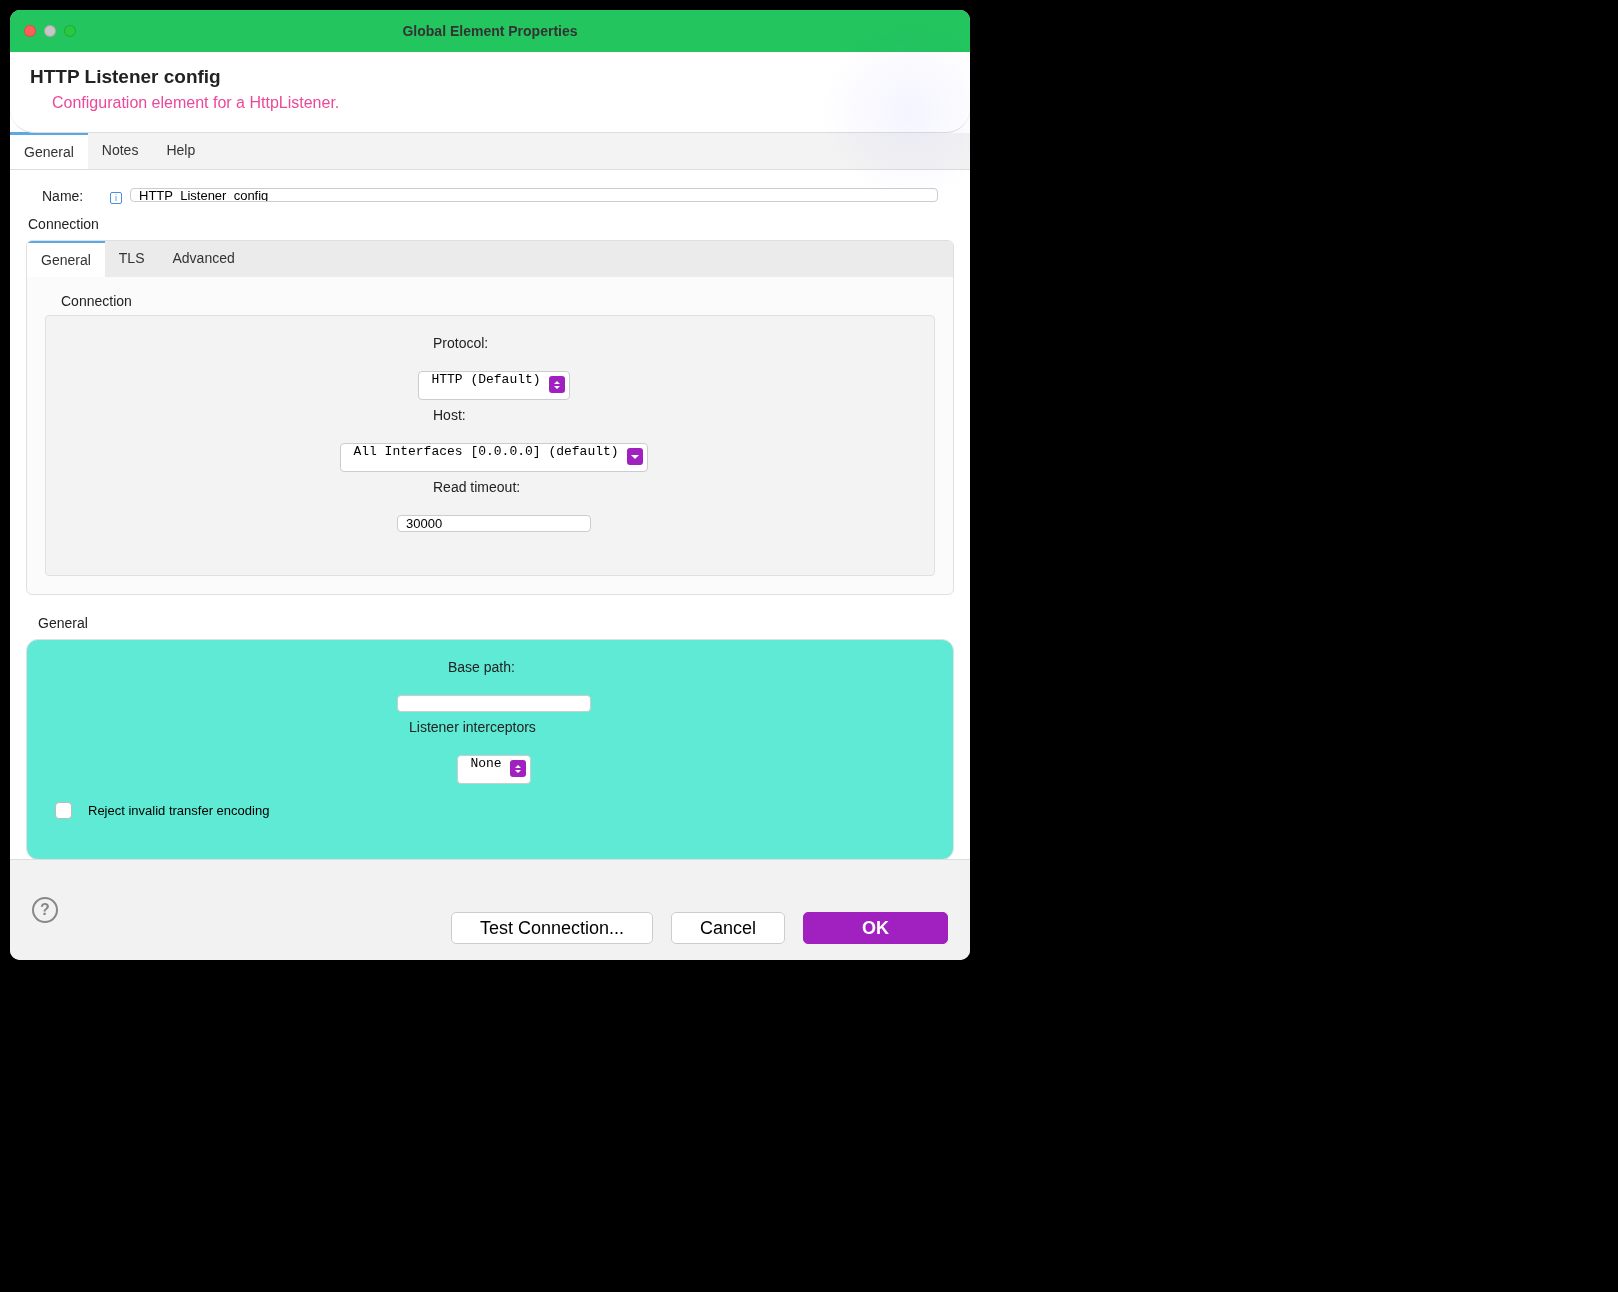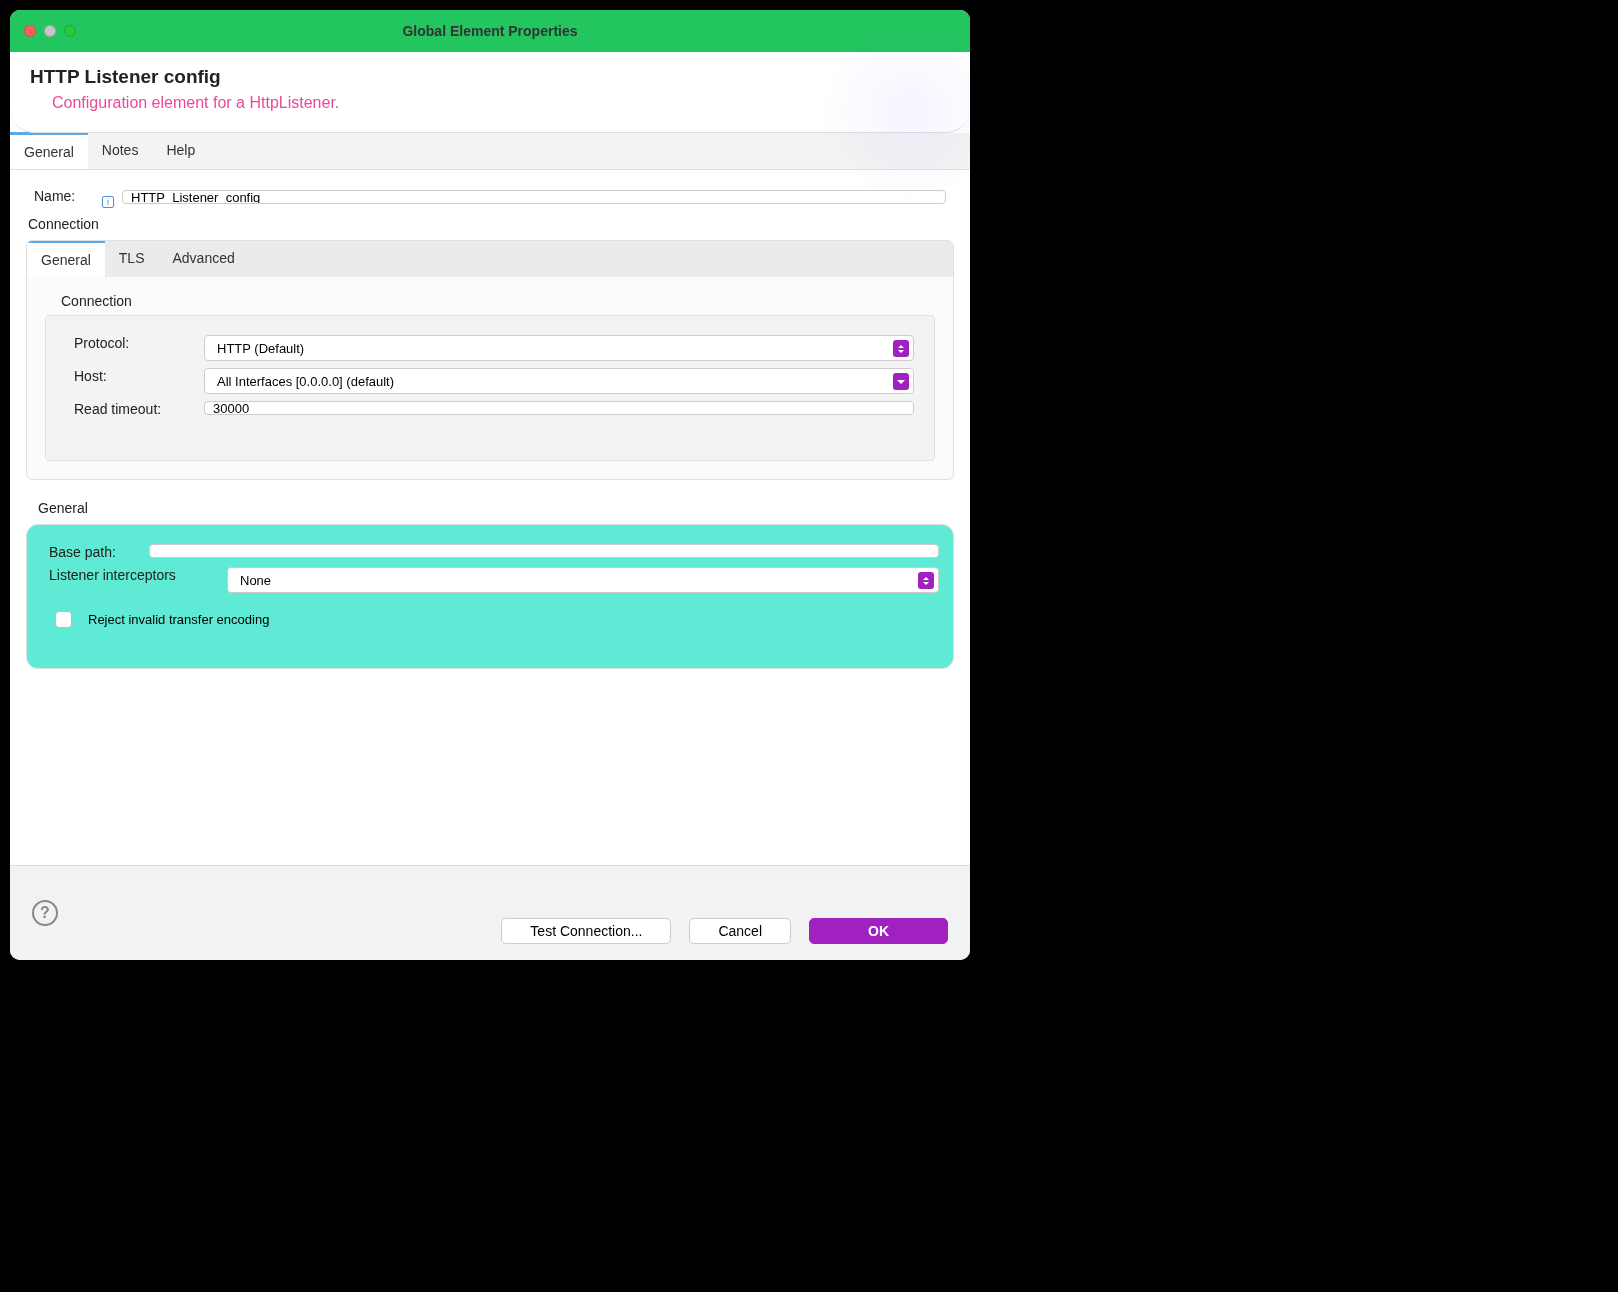--- a/index.html
+++ b/index.html
@@ -68,21 +68,21 @@
 .tabs .tab.active {
   background:#fff;
   border-top:3px solid #5aa9e6;
   margin-top:-1px;
 }
 .content {
   flex:1;
   padding: 12px 16px 0 16px;
   overflow:auto;
 }
-.row { display:flex; align-items:flex-end; gap:8px; margin:6px 8px;}
+.row { display:flex; align-items:flex-start; gap:8px; margin:6px 16px;}
 .row > label { min-width:60px; font-size:14px; color:#222; }
 .text-input {
   flex:1;
   height:14px;
   border:1px solid #ccc;
   border-radius:4px;
   padding:0 8px;
   font-size:13px;
   background:#fff;
 }
@@ -107,31 +107,31 @@
 }
 .inner-tabs .tab.active { background:#fff; border-top:3px solid #5aa9e6; margin-top:-1px;}
 .inner-body { padding:6px 12px 18px 12px; }
 .fieldset-label { font-size:14px; color:#222; margin:10px 0 6px 22px; }
 .fieldset {
   border:1px solid #e0e0e0; border-radius:4px;
   background:#f3f3f3;
   padding:12px 20px 36px 28px;
   margin:0 6px;
 }
-.form-row { display:flex; margin:7px 0; gap:8px;}
+.form-row { display:flex; align-items:center; margin:7px 0; gap:20px;flex-direction:column;}
 .form-row > label { width:122px; font-size:14px; color:#222;}
 .select {
   flex:1; position:relative;
   background:#fff;
   border:1px solid #ccc;
   border-radius:4px;
   height:26px;
-  padding:0 28px 0 12px;
+  padding:0 28px 12px 12px;
   font-size:13px;
-  display:flex; align-items:center;
+  display:flex; align-items:center;font-family:Liberation Mono, monospace;
 }
 .select-badge, .dropdown-badge {
   position:absolute; right:4px; top:4px;
   width:16px; height:17px; border-radius:3px;
   background:#a020c0;
   display:flex; align-items:center; justify-content:center;
 }
 .select-badge svg, .dropdown-badge svg { width:10px; height:10px; fill:#fff; }
 .dropdown-badge svg { width:12px; height:12px; }
 .text-input.white { background:#fff; }
@@ -149,22 +149,22 @@
   background:#f2f2f2; border-top:1px solid #ddd;
   padding:16px 22px; display:flex; align-items:center;
 }
 .help-circle {
   width:26px; height:26px; border:2px solid #888; border-radius:50%;
   display:flex; align-items:center; justify-content:center;
   color:#888; font-weight:700; font-size:16px;
 }
 .footer .spacer { flex:1; }
 .btn {
-  height:26px; border-radius:5px; padding:0 28px;
-  border:1px solid #ccc; background:#fff; font-size:14px; cursor:pointer;
+  height:32px; border-radius:5px; padding:0 28px;
+  border:1px solid #ccc; background:#fff; font-size:18px; cursor:pointer;
   margin-left:18px;
   margin-top:36px;
 }
 .btn.primary { background:#a020c0; border-color:#a020c0; color:#fff; font-weight:600; padding:0 58px;}
 </style>
 </head>
 <body>
 
 <div class="window">
   <div class="titlebar">

